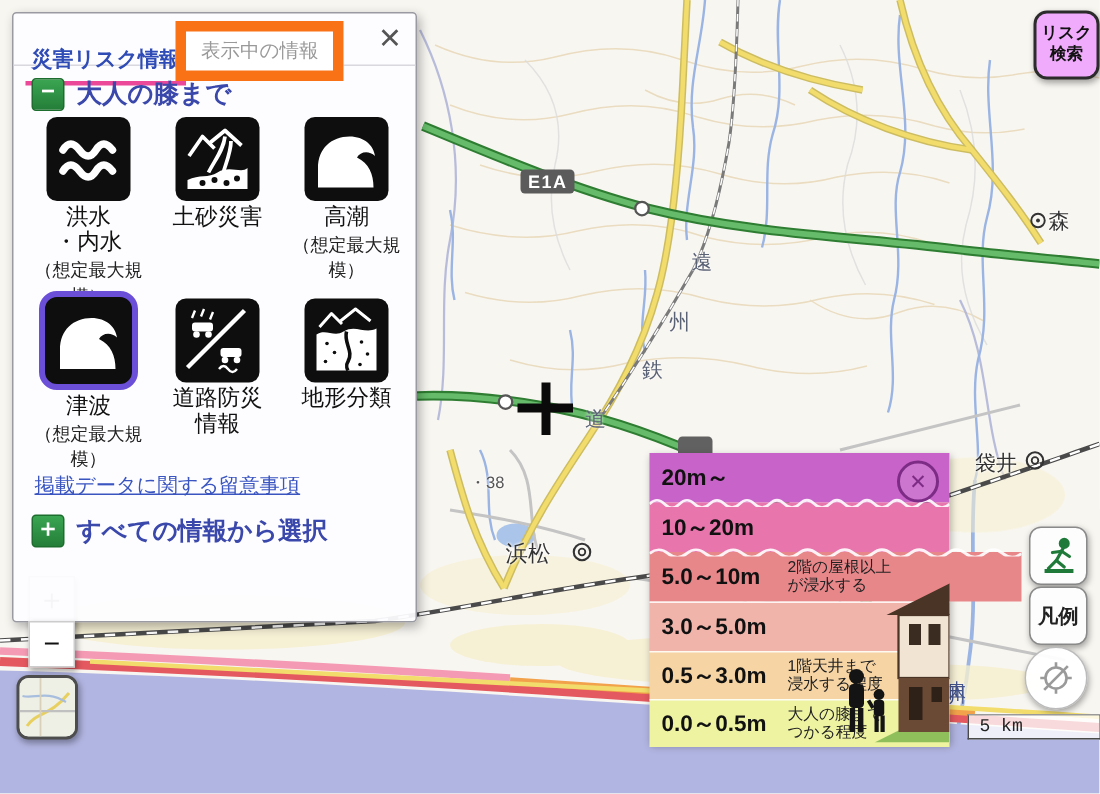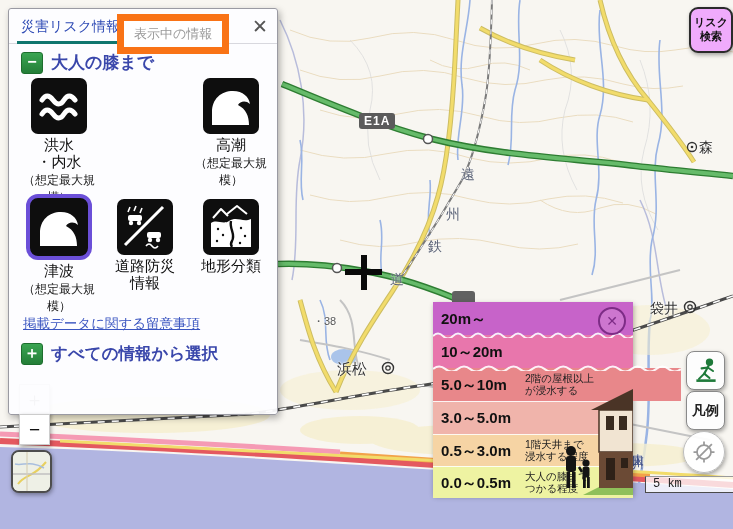--- a/index.html
+++ b/index.html
@@ -3,31 +3,31 @@
 <meta charset="utf-8">
 <style>
   html,body{margin:0;padding:0;}
   #app{position:relative;width:733px;height:529px;overflow:hidden;
        font-family:"Liberation Sans","DejaVu Sans",sans-serif;background:#f8f6f1;}
   .pre{white-space:pre-line;}
   svg{display:block;}
   
   .maplabel{position:absolute;color:#333;pointer-events:none;z-index:2;text-shadow:0 0 2px #fff,0 0 2px #fff;}
   .badge{position:absolute;background:#5b5b5b;color:#fff;font-weight:bold;font-size:12px;
-         padding:1px 5px;border-radius:3px;z-index:2;letter-spacing:1px;margin-left:12px;}
+         padding:1px 5px;border-radius:3px;z-index:2;letter-spacing:1px;}
   .vchar{position:absolute;color:#5a6276;font-size:14px;z-index:2;text-shadow:0 0 2px #fff;}
   .vriver{position:absolute;color:#44548c;font-size:12px;z-index:2;writing-mode:vertical-rl;
           letter-spacing:2px;text-shadow:0 0 2px #fff;}
   
   #panel{position:absolute;left:8px;top:8px;width:268px;height:405px;z-index:6;
          background:rgba(253,253,255,0.94);border:1px solid #9a9aa2;border-radius:3px;
          box-shadow:2px 3px 7px rgba(0,0,0,.3);}
   .tabbar{position:relative;height:34px;border-bottom:1px solid #d8d8de;}
-  .tab-active{position:absolute;left:8px;top:7px;color:#2f4bb5;font-weight:normal;font-size:14px;
-              padding:2px 4px 5px;border-bottom:3px solid #0f766e;cursor:pointer;}
+  .tab-active{position:absolute;left:8px;top:20px;color:#2f4bb5;font-weight:bold;font-size:14px;
+              padding:2px 4px 5px;border-bottom:3px solid #ec4899;cursor:pointer;}
   .tab-idle{position:absolute;left:108px;top:5px;background:#fff;border:7px solid #f97316;
             color:#999;font-size:13px;padding:4px 10px;cursor:pointer;}
   .panel-close{position:absolute;right:9px;top:6px;color:#555;font-size:19px;font-weight:bold;cursor:pointer;}
   .sect{position:absolute;display:flex;align-items:center;gap:8px;}
   .toggle-sq{width:20px;height:20px;border-radius:3px;background:linear-gradient(#3aa552,#247e38);
              border:1px solid #1d6e2e;color:#fff;font-weight:bold;font-size:16px;line-height:18px;
              text-align:center;cursor:pointer;flex:0 0 auto;}
   .sect-title{color:#3a47ab;font-weight:bold;font-size:17px;}
   .cell{position:absolute;width:88px;text-align:center;}
   .dicon{width:56px;height:56px;margin:0 auto;background:#0e0e0e;border-radius:7px;cursor:pointer;
@@ -226,20 +226,41 @@
           <g stroke="#fff" stroke-width="5" fill="none" stroke-linecap="round">
             <path d="M7,18 q5,-8 11,0 t11,0 t11,0"></path>
             <path d="M7,32 q5,-8 11,0 t11,0 t11,0"></path>
           </g>
         </svg>
       </div>
       <div class="dlabel pre">洪水
 ・内水</div>
       <div class="dcaption">（想定最大規模）</div>
     </div>
+    <div class="cell" style="left:92px;top:69px;">
+      <div class="dicon">
+        <svg width="48" height="48" viewBox="0 0 48 48">
+          <path d="M4,44 L4,38 C12,34 18,37 24,33 C32,28 40,34 44,30 L44,44 Z" fill="#fff"></path>
+          <g stroke="#fff" stroke-width="2.5" fill="none" stroke-linejoin="round">
+            <path d="M5,22 L14,9 L22,17"></path>
+              <path d="M18,14 L29,5 L40,15"></path>
+            <path d="M29,9 C28,18 22,25 18,33"></path>
+              <path d="M33,12 C33,20 29,28 27,36"></path>
+          </g>
+          <g fill="#0e0e0e">
+            <circle cx="14" cy="40" r="2"></circle>
+              <circle cx="22" cy="38" r="2"></circle>
+            <circle cx="30" cy="40" r="2"></circle>
+              <circle cx="37" cy="37" r="2"></circle>
+          </g>
+        </svg>
+      </div>
+      <div class="dlabel pre">土砂災害</div>
+      <div class="dcaption"></div>
+    </div>
     <div class="cell" style="left:178px;top:69px;">
       <div class="dicon">
         <svg width="48" height="48" viewBox="0 0 48 48">
           <path d="M5,43 V30 C5,17 14,9 26,9 c10,0 16,6 17,13 c-4,-4 -10,-3 -12,1 c8,4 11,11 11,20 z" fill="#fff"></path>
         </svg>
       </div>
       <div class="dlabel pre">高潮</div>
       <div class="dcaption">（想定最大規模）</div>
     </div>
 

